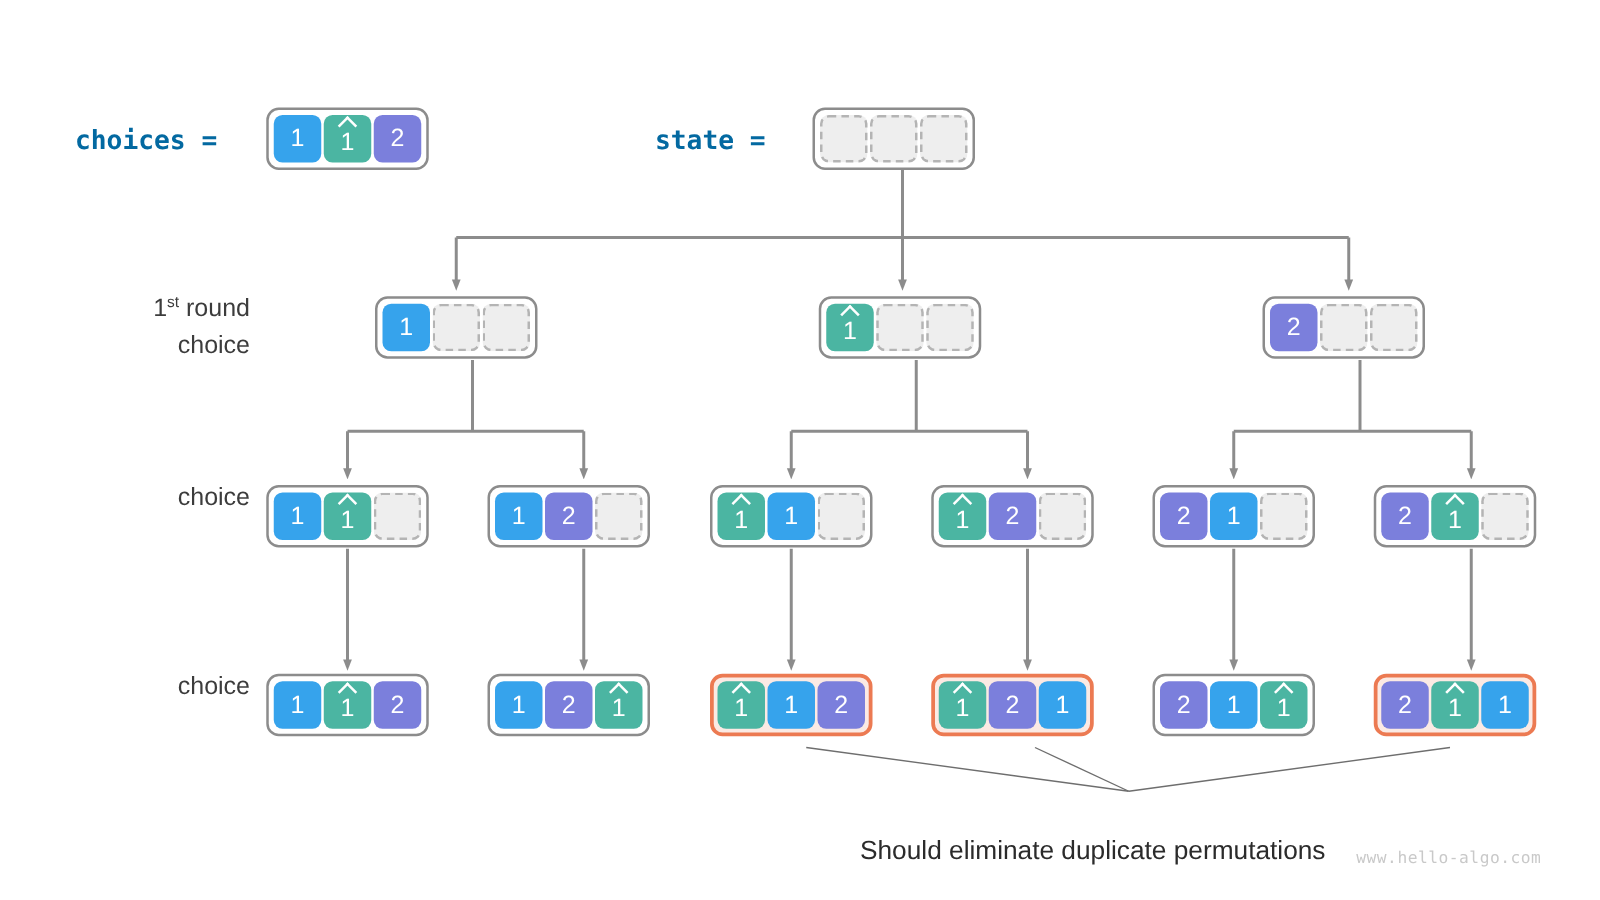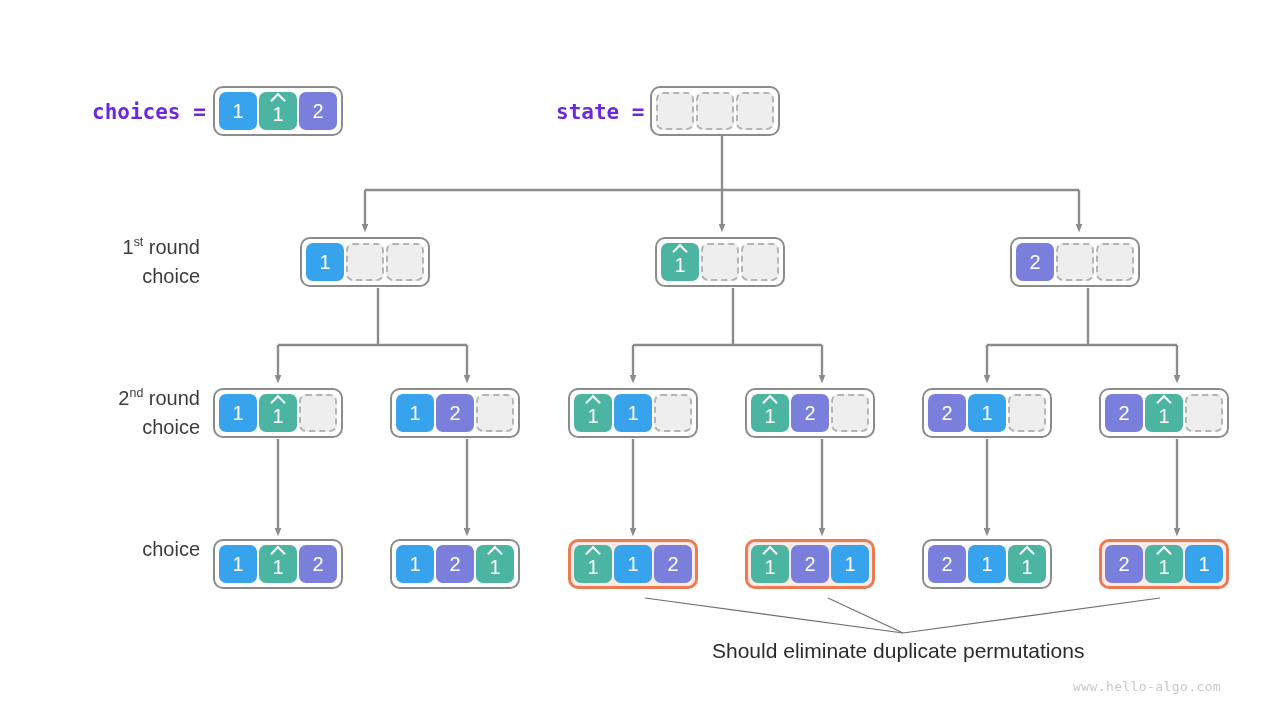--- a/index.html
+++ b/index.html
@@ -89,23 +89,22 @@
     border-top: 2px solid #ffffff;
     transform: translateX(-50%) rotate(45deg);
   }
   .cell.hat { padding-top: 5px; }
 
   
   .mono-label {
     font-family: "DejaVu Sans Mono", "Liberation Mono", monospace;
     font-size: 21px;
     font-weight: 700;
-    color: #6d28d9;
+    color: #0369a1;
     white-space: nowrap;
-    margin-left: 32px;
   }
 
   
   .row-label {
     font-family: "Liberation Sans", sans-serif;
     font-size: 20px;
     color: #3c3c3c;
     text-align: right;
     line-height: 1.45;
     white-space: nowrap;
@@ -123,20 +122,21 @@
     white-space: nowrap;
   }
 
   
   .watermark {
     font-family: "DejaVu Sans Mono", "Liberation Mono", monospace;
     font-size: 13px;
     color: #c9c9c9;
     letter-spacing: 0.4px;
     white-space: nowrap;
+    margin-left: 12px;
   }
 </style>
 </head>
 <body>
 
 <div id="stage">
 
   <svg id="wires" viewBox="0 0 1280 720">
     <defs>
       <marker id="arrowhead" markerWidth="9" markerHeight="9" refX="4.5" refY="4" orient="auto" markerUnits="userSpaceOnUse">
@@ -214,21 +214,20 @@
         <div class="cell empty"></div>
       </div>
   </div>
 
   <div class="abs row-label" style="left:25px; top:233px; width:175px;">
       <div><span>1</span><sup>st</sup><span> round</span></div>
       <div>choice</div>
     </div>
 
   <div class="abs row-label" style="left:25px; top:384px; width:175px;">
-      <div><span>2</span><sup>nd</sup><span> round</span></div>
       <div>choice</div>
     </div>
 
   <div class="abs row-label" style="left:25px; top:535px; width:175px;">
       <div>choice</div>
     </div>
 
   <div id="row-0">
       <div class="abs" style="left: 365px; top: 237px; transform: translateX(-50%);"><div class="array-box">
           <div class="cell blue">
@@ -370,17 +369,17 @@
           </div>
           <div class="cell teal hat">
             <span class="numeral">1</span>
           </div>
           <div class="cell blue">
             <span class="numeral">1</span>
           </div>
         </div></div>
     </div>
 
-  <div class="abs caption" style="left:688px; top:639px;margin-left:24px;">Should eliminate duplicate permutations</div>
+  <div class="abs caption" style="left:688px; top:669px;">Should eliminate duplicate permutations</div>
 
   <div class="abs watermark" style="left:1073px; top:679px;">www.hello-algo.com</div>
 
 </div>
 
 </body></html>

